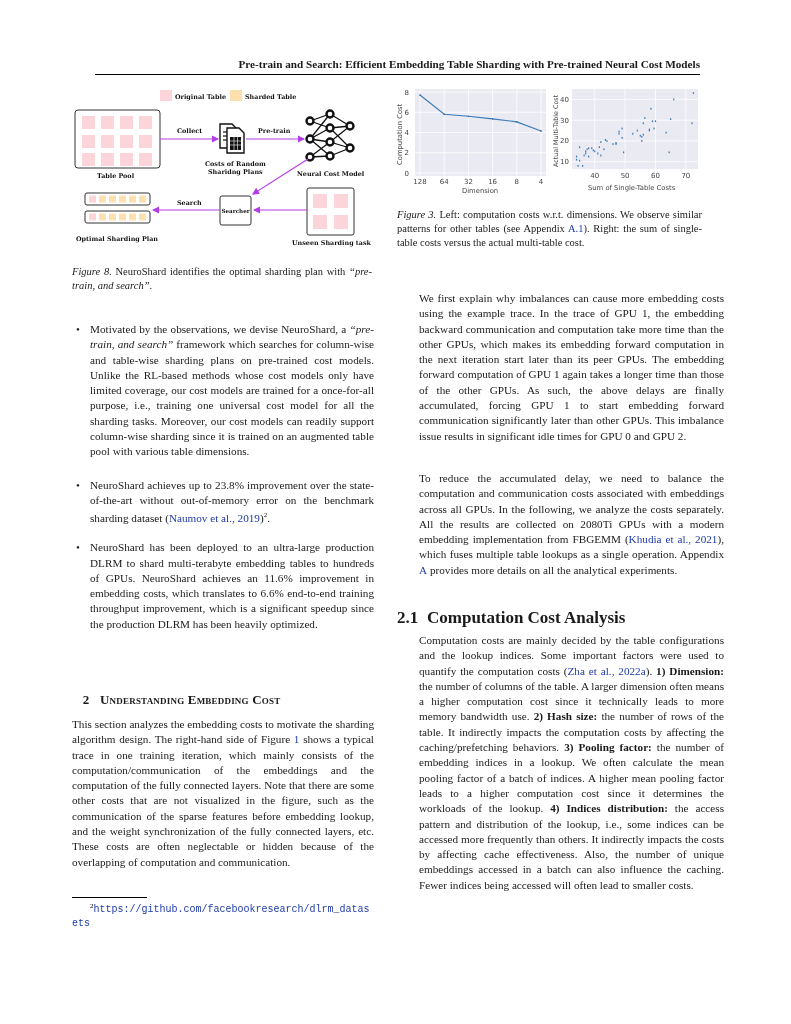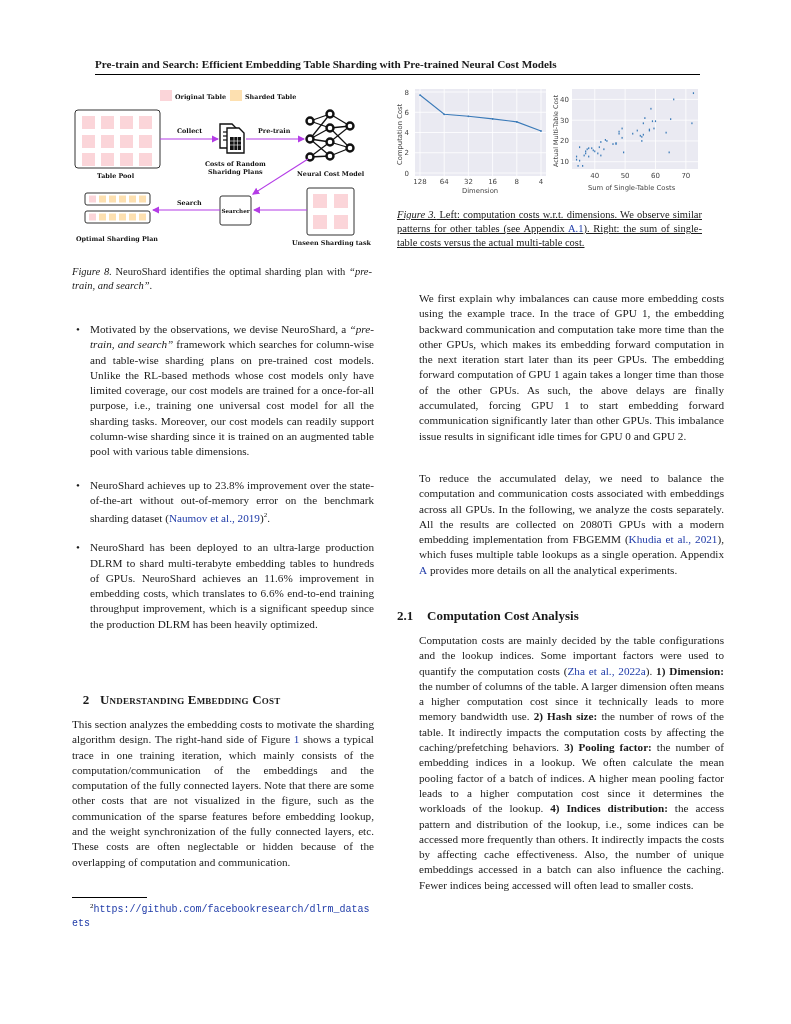--- a/index.html
+++ b/index.html
@@ -1,51 +1,51 @@
 <!DOCTYPE html>
 <html><head>
 <meta charset="utf-8">
 <style>
   html, body { margin: 0; padding: 0; background: #ffffff; }
   body { width: 791px; height: 1024px; position: relative; overflow: hidden;
          font-family: "Liberation Serif", "DejaVu Serif", serif; color: #1a1a1a; }
-  .running-title { position: absolute; left: 95px; top: 58px; width: 605px; text-align: left;
+  .running-title { position: absolute; left: 95px; top: 58px; width: 605px; text-align: right;
          font-weight: bold; font-size: 11.2px; }
   .title-rule { position: absolute; left: 95px; top: 74px; width: 605px; height: 0; border-top: 1.2px solid #000; }
 
   
   .fig2 { position: absolute; left: 60px; top: 80px; width: 330px; height: 170px; }
   .fig2 svg { width: 330px; height: 170px; }
   .diag-label { font-family: "DejaVu Serif", serif; font-weight: bold; font-size: 6.4px; fill: #111; }
 
   
   .fig3 { position: absolute; left: 390px; top: 80px; width: 320px; height: 120px; }
   .fig3 svg { width: 320px; height: 120px; }
   .tick { font-family: "DejaVu Sans", sans-serif; font-size: 7px; fill: #444; }
   .axlabel { font-family: "DejaVu Sans", sans-serif; font-size: 6.8px; fill: #444; }
 
   .caption { position: absolute; font-size: 10.5px; line-height: 14.2px; text-align: justify; }
   .caption i { font-style: italic; }
   .cap2 { left: 72px; top: 265px; width: 300px; }
-  .cap3 { left: 397px; top: 208px; width: 305px; text-decoration: underline; }
+  .cap3 { left: 397px; top: 208px; width: 305px; }
 
   .col { position: absolute; font-size: 11.2px; line-height: 15.3px; text-align: justify; }
   .col p { margin: 0; }
   .left-col { left: 72px; width: 302px; }
   .right-col { left: 419px; width: 305px; }
 
   .bullets { position: absolute; left: 90px; width: 284px; top: 322px; font-size: 11.2px; line-height: 15.3px; text-align: justify; }
   .bullet { position: relative; margin-bottom: 14px; }
   .bullet::before { content: "•"; position: absolute; left: -14px; top: 0; }
   .link { color: #1f3ba8; }
 
   .sec2 { position: absolute; left: 72px; top: 692px; font-size: 13px; font-weight: bold; letter-spacing: 0.2px; text-align: center; }
   .sec2 .num { display: inline-block; width: 28px; }
   .sc { font-variant: small-caps; }
-  .sub21 { position: absolute; left: 397px; top: 608px; font-size: 13px; font-weight: bold; }
+  .sub21 { position: absolute; left: 397px; top: 608px; font-size: 17px; font-weight: bold; }
   .sub21 .num { display: inline-block; width: 30px; }
 
   .fn-rule { position: absolute; left: 72px; top: 897px; width: 75px; border-top: 0.8px solid #000; }
   .footnote { position: absolute; left: 72px; top: 900px; width: 300px; font-family: "Liberation Mono", "DejaVu Sans Mono", monospace;
               font-size: 10px; line-height: 13.5px; color: #1f3ba8; }
   .footnote sup { font-family: "Liberation Serif", serif; color: #000; font-size: 7px; }
   b { font-weight: bold; margin-top: 24px; }
 </style>
 </head>
 <body>

